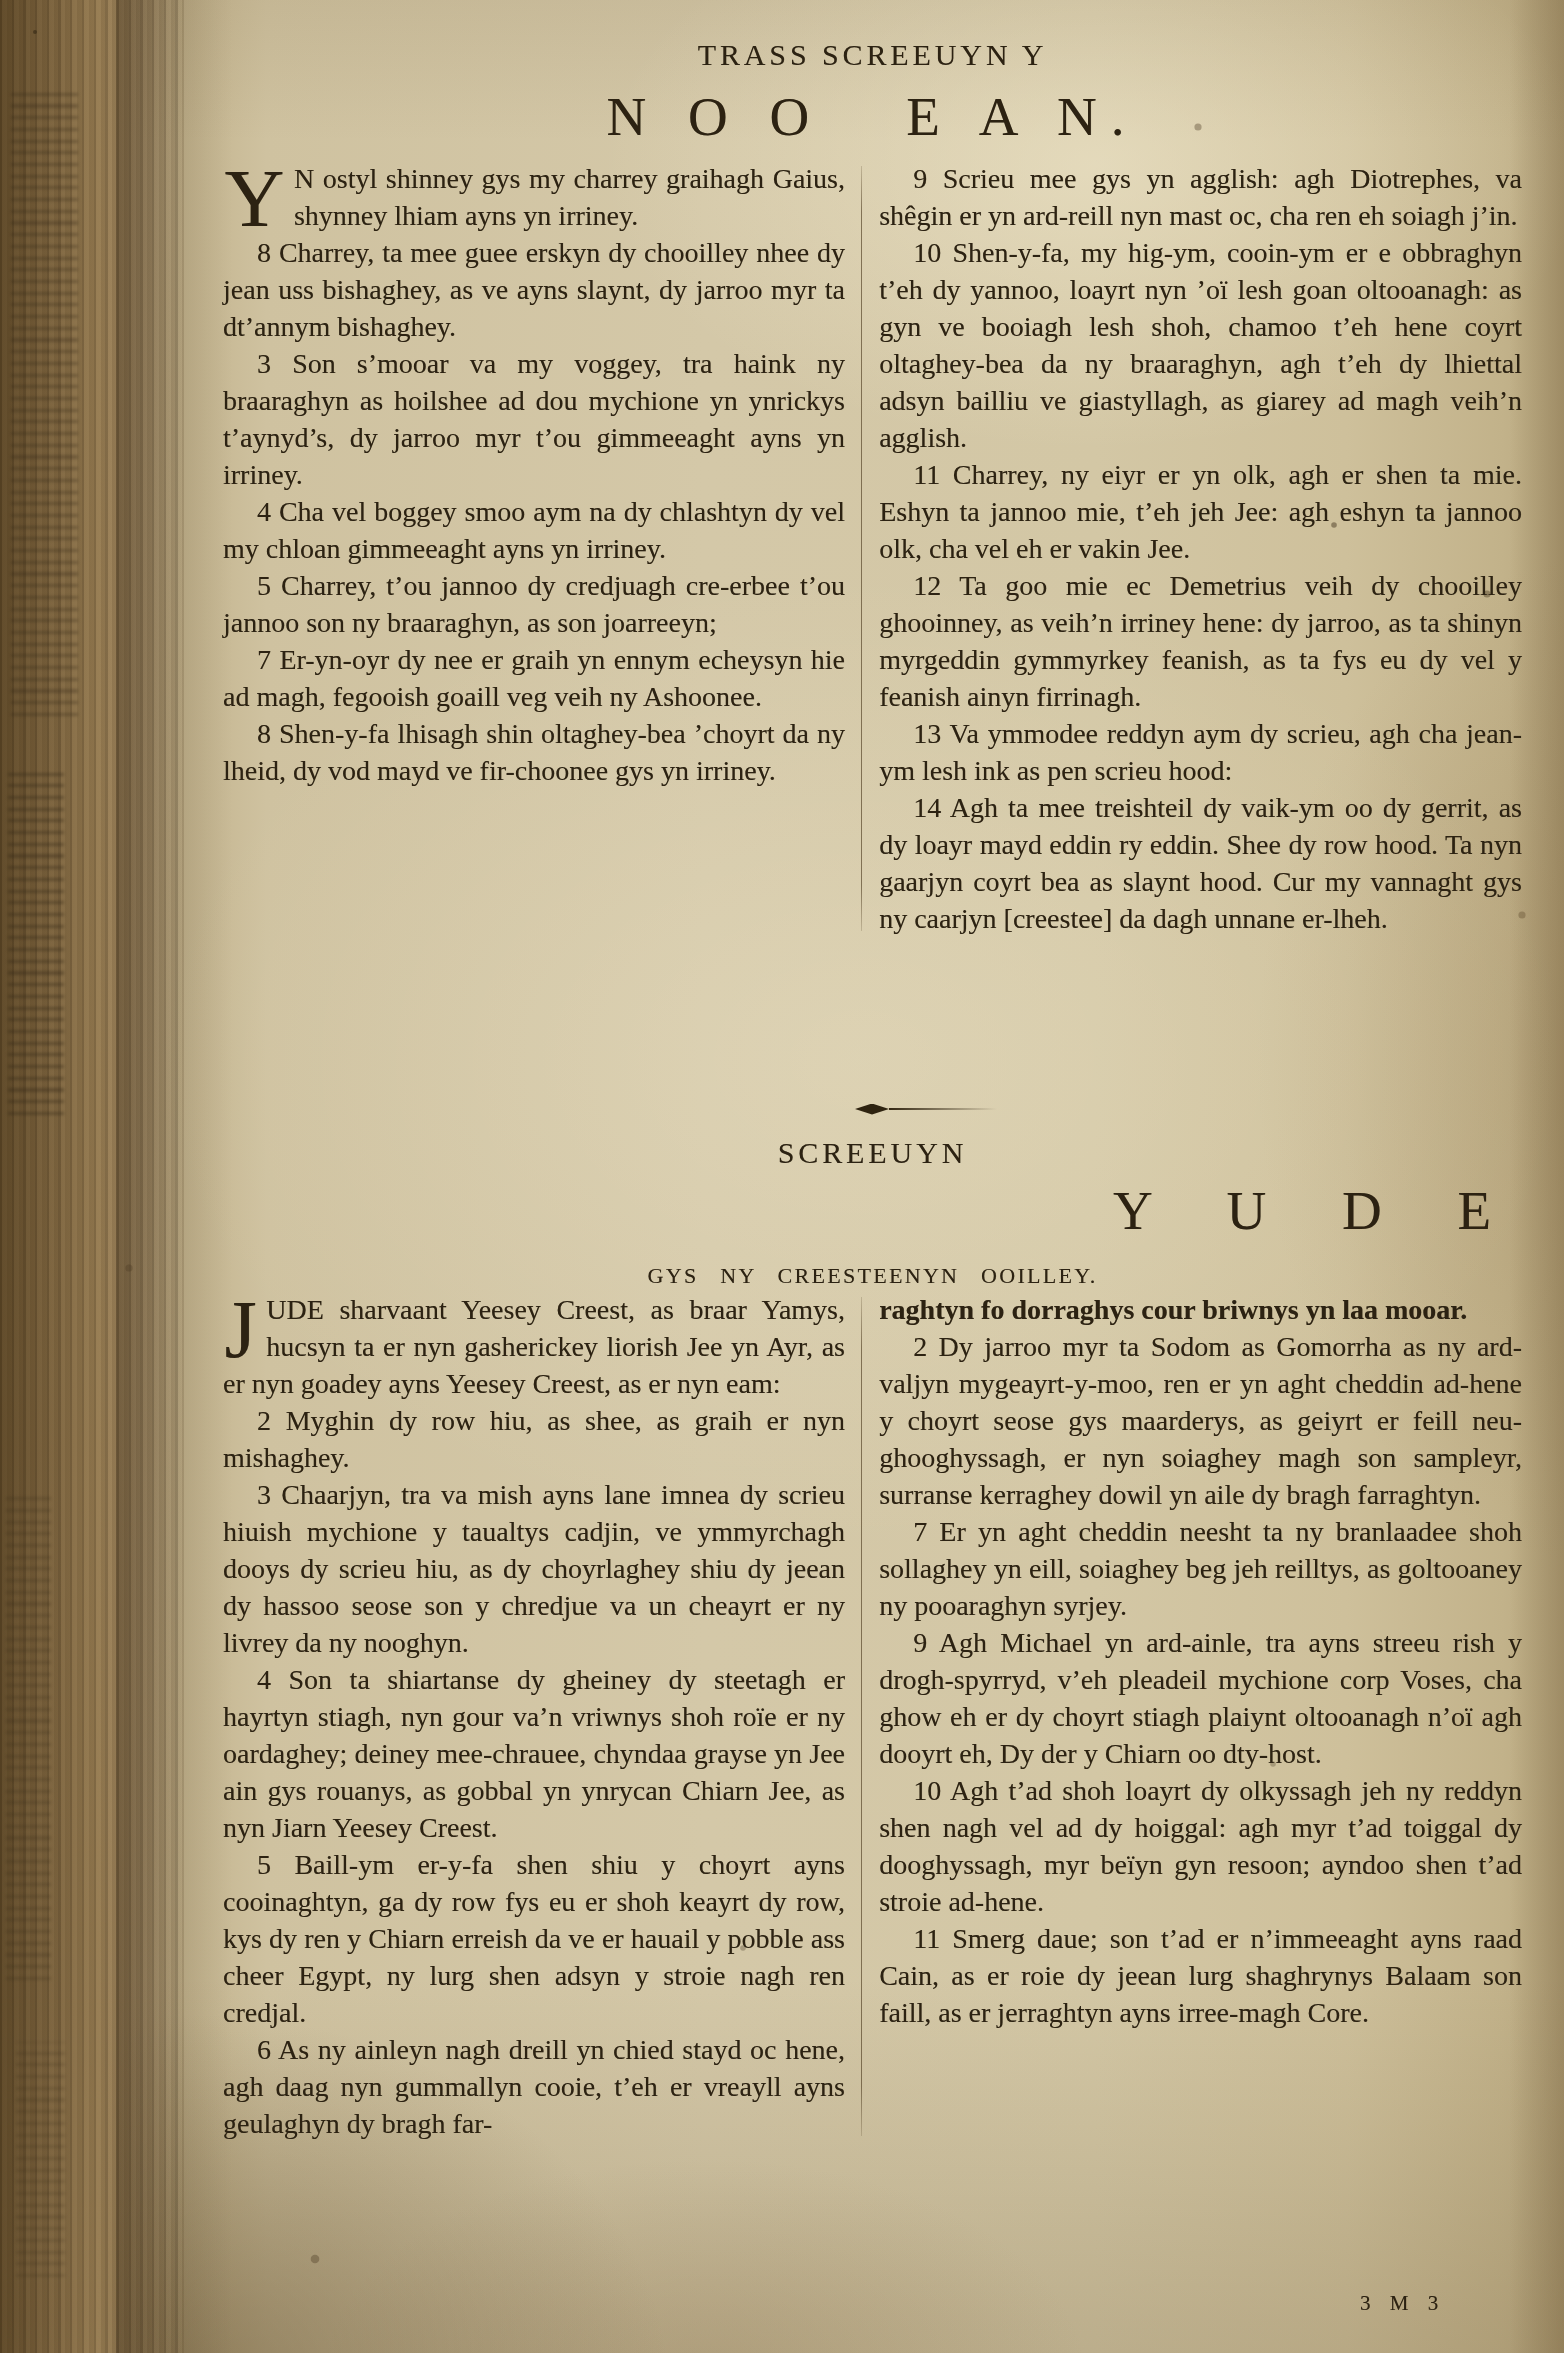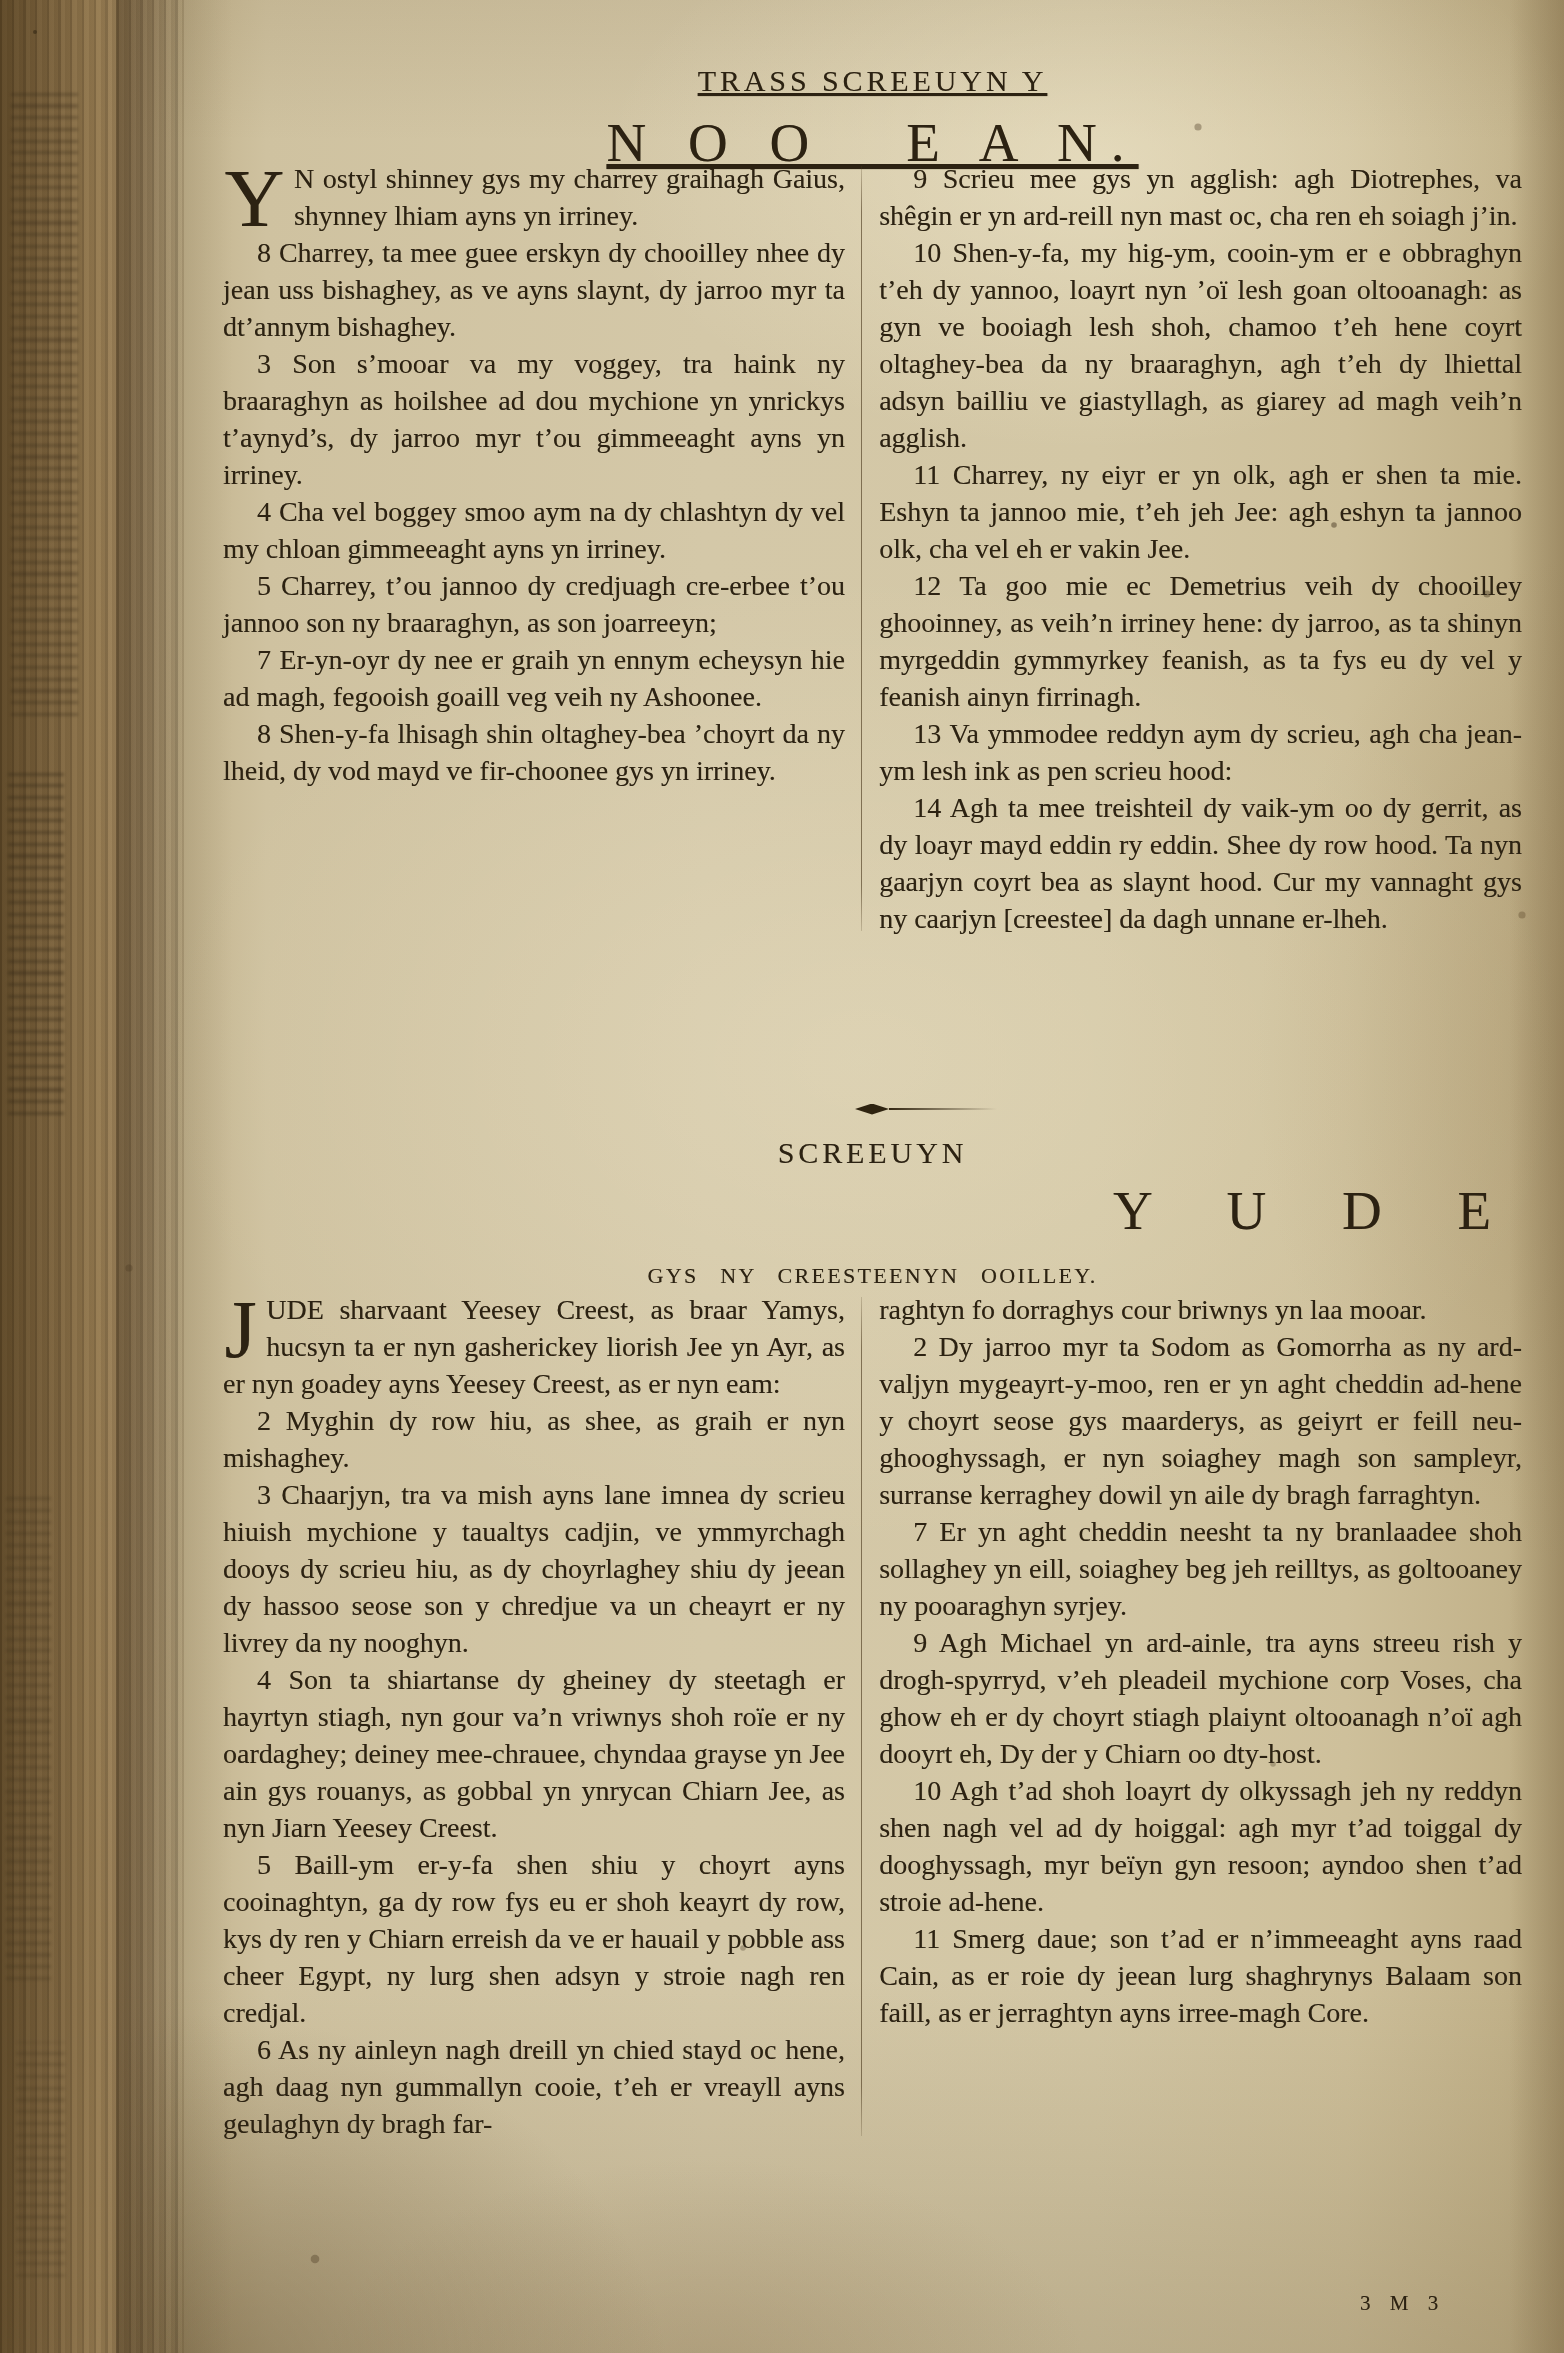--- a/index.html
+++ b/index.html
@@ -64,21 +64,21 @@
       708px 1916px 0 0.8px rgba(60,45,25,0.30),
       1238px 1732px 0 0.8px rgba(60,45,25,0.28),
       94px 1236px 0 1.6px rgba(60,45,25,0.25),
       1299px 493px 0 0.8px rgba(60,45,25,0.45);
   }
 
   
   .john-header, .jude-header {
     position:absolute; left:223px; width:1299px; text-align:center;
   }
-  .john-header { top:64px;text-decoration:underline; }
+  .john-header { top:38px; }
   .jude-header { top:1136px; }
   .running-head {
     font-size:30px; letter-spacing:3.9px; white-space:pre;
   }
   .book-title {
     font-size:55px; letter-spacing:14px; white-space:pre; margin-top:12.5px; font-weight:normal;
   }
   .jude-title { letter-spacing:31px; margin-top:9.4px;text-align:right; }
   .subtitle {
     font-size:22px; letter-spacing:2.3px; word-spacing:14px; margin-top:20.3px; white-space:pre;
@@ -92,21 +92,21 @@
   .jude-block { top:1291px; }
   .column { font-size:28px; line-height:37px; text-align:justify; }
   .col-left  { width:622px; }
   .col-right { flex:1; }
   .column-rule {
     width:1.6px; margin:6.3px 17px 6.3px 15.6px;
     background:linear-gradient(180deg, rgba(80,62,34,0.2), rgba(80,62,34,0.65) 6%, rgba(80,62,34,0.65) 94%, rgba(80,62,34,0.2));
   }
   .verse { text-indent:34px; margin:0; }
   .verse.first { text-indent:0; min-height:74px; }
-  .verse.cont  { text-indent:0; }
+  .verse.cont  { text-indent:0;font-weight:bold; }
   .dropcap {
     float:left; font-size:83px; line-height:66px; padding:4.7px 9.4px 0 1.6px;
   }
 
   
   .section-divider {
     position:absolute; left:747px; top:1102px; width:250px; height:14px;
     display:flex; align-items:center;
   }
   .rule-l, .rule-r { flex:1; height:2.3px; }

